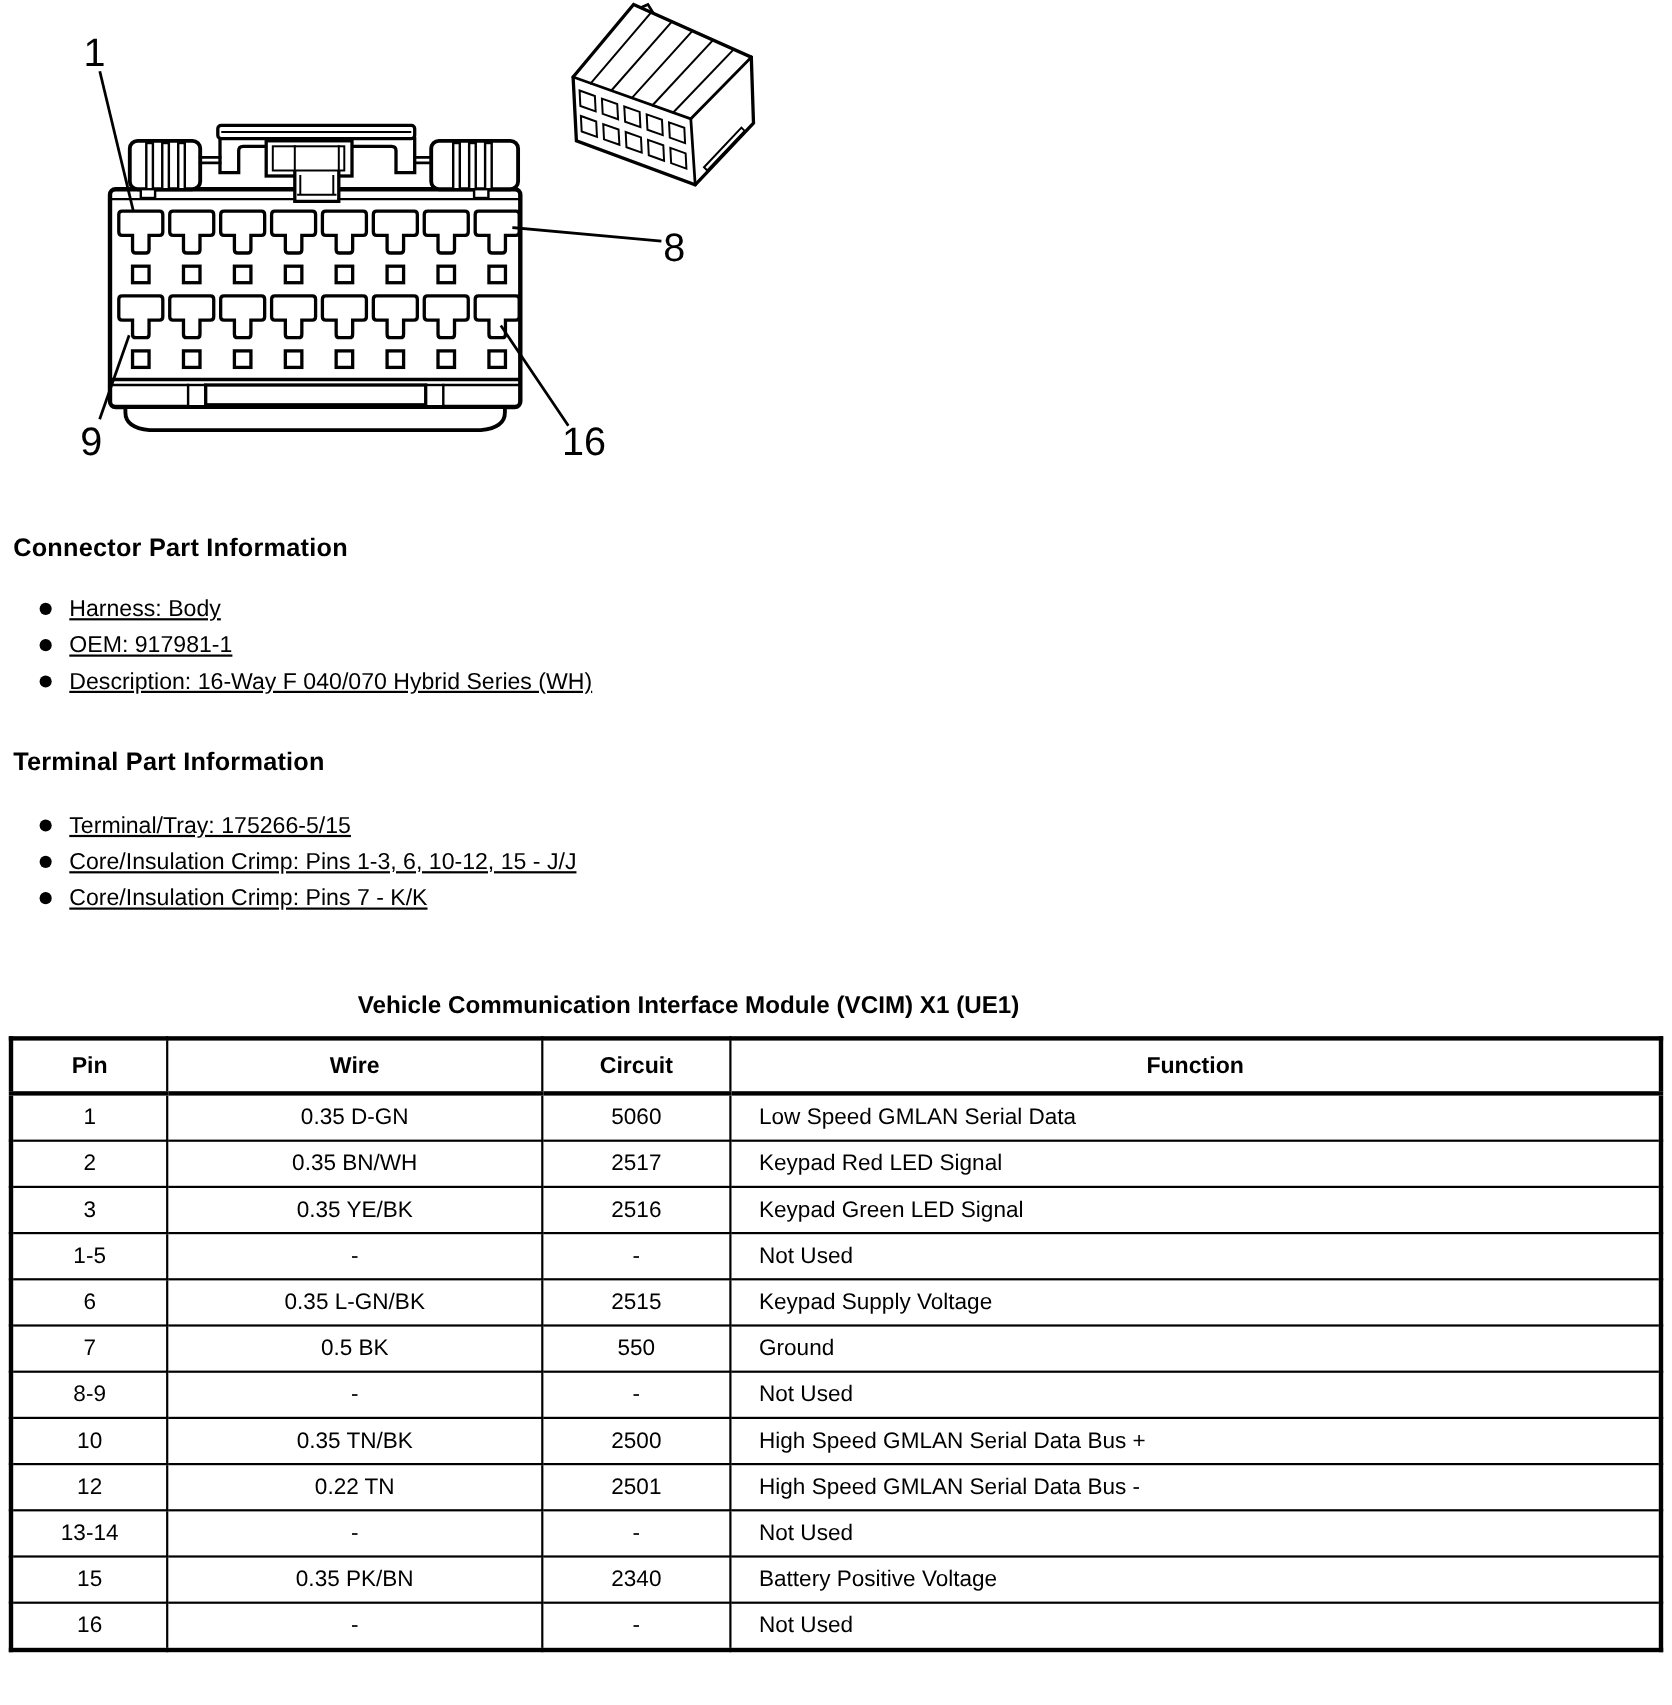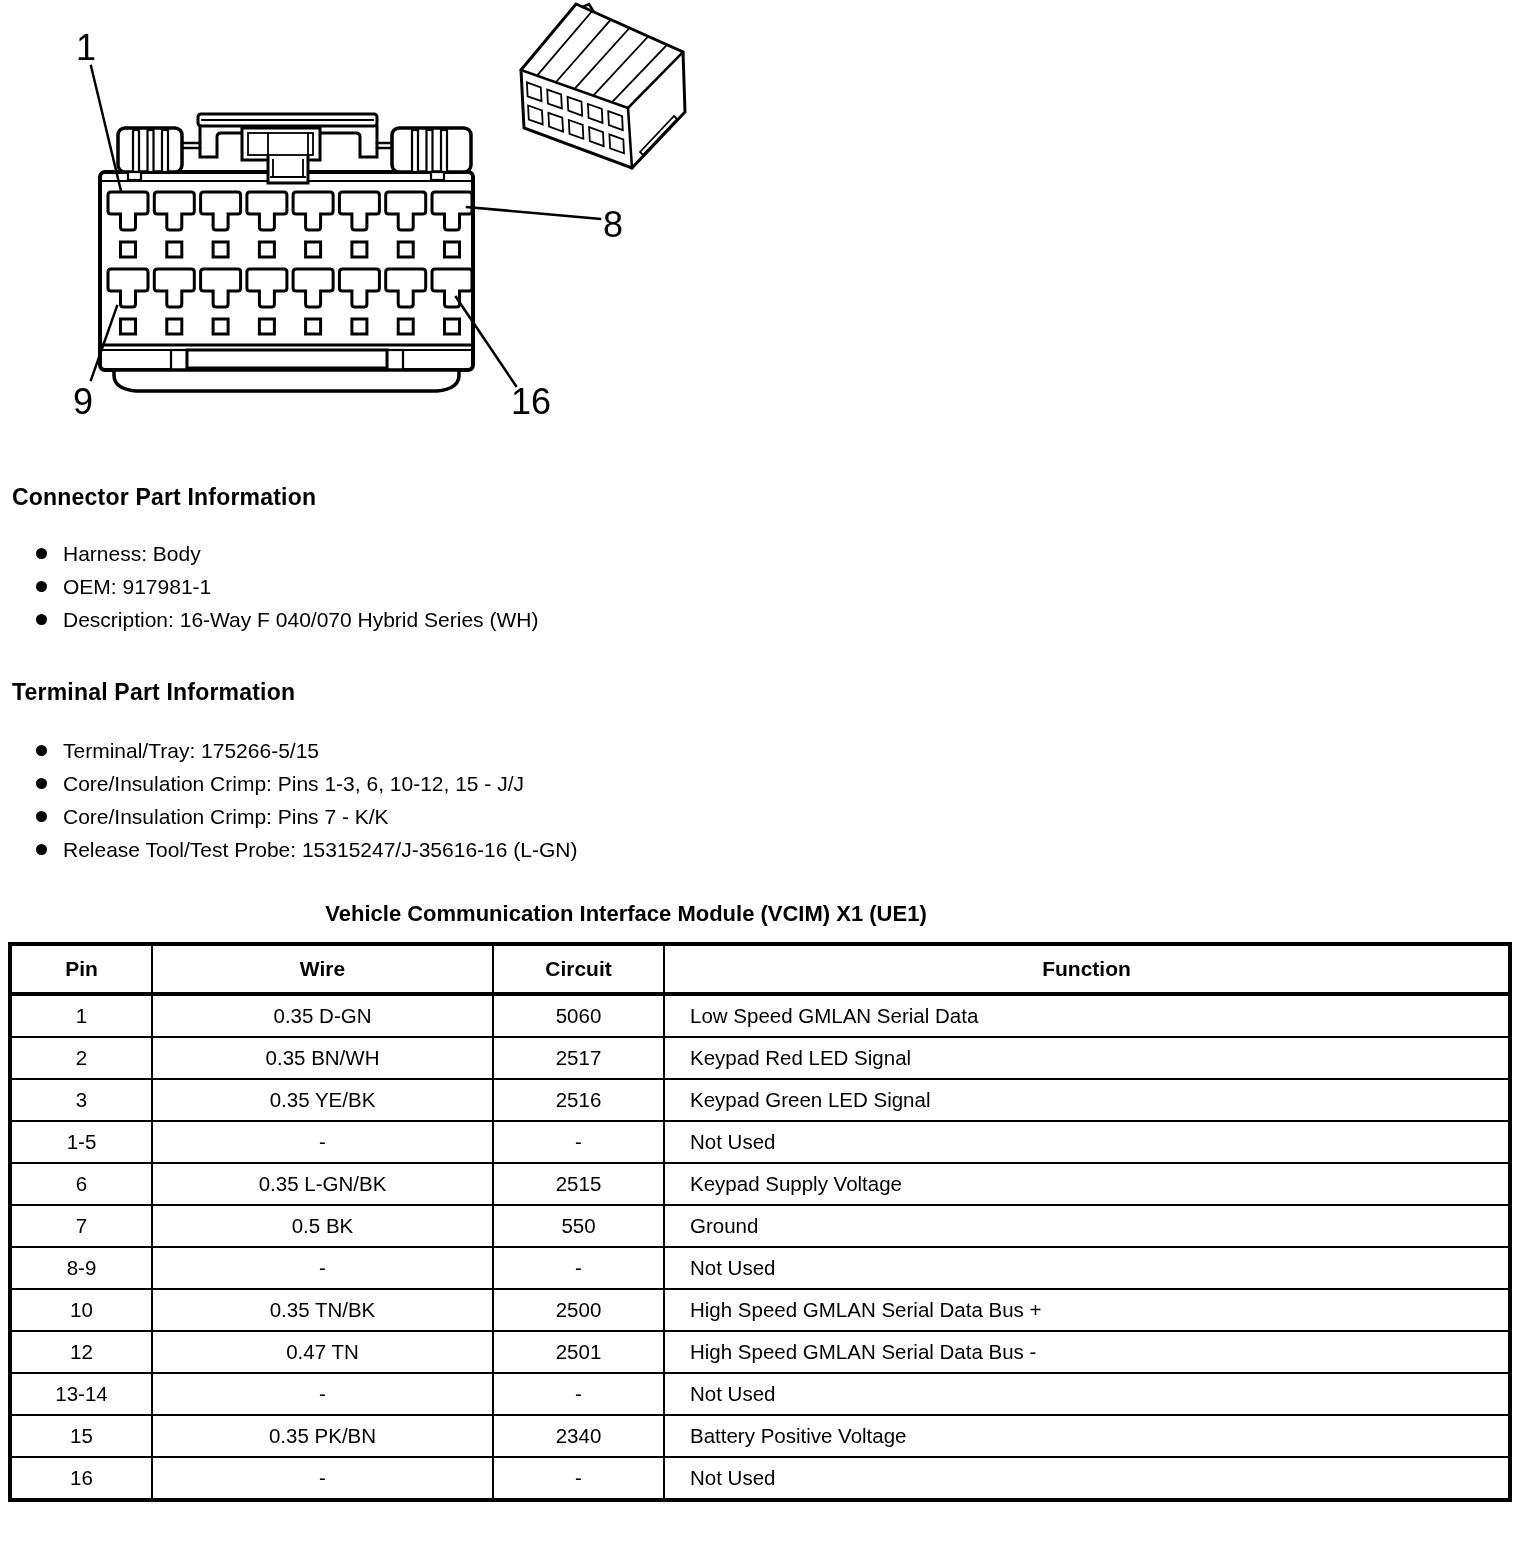--- a/index.html
+++ b/index.html
@@ -18,21 +18,21 @@
   .diagram .s3{stroke-width:3;}
   .diagram .s25{stroke-width:2.5;}
   .diagram .s22{stroke-width:2.2;}
   .diagram .s18{stroke-width:1.8;}
   .diagram text.lbl{font:36px "Liberation Sans",sans-serif;fill:#000;text-anchor:middle;}
 
   
   h2.sec{position:absolute;left:12px;margin:0;font-size:23px;font-weight:bold;letter-spacing:0.2px;}
   #connector-heading{top:484px;}
   #terminal-heading{top:679px;}
-  ul.bullets{position:absolute;left:36px;margin:0;padding:0;list-style:none;}
+  ul.bullets{position:absolute;left:36px;margin:0;padding:0;list-style:none;text-decoration:underline;}
   #connector-list{top:537px;}
   #terminal-list{top:734px;}
   ul.bullets li{display:flex;align-items:center;height:33px;font-size:21px;}
   ul.bullets .dot{width:11px;height:11px;border-radius:50%;background:#000;margin-right:16px;flex:0 0 auto;}
 
   
   .table-title{position:absolute;top:901px;left:0;width:1252px;text-align:center;
                font-size:22px;font-weight:bold;}
   table.pinout{position:absolute;left:8px;top:942px;width:1504px;
                border-collapse:collapse;table-layout:fixed;background:#fff;
@@ -195,24 +195,20 @@
         <span>Terminal/Tray: 175266-5/15</span>
       </li>
     <li>
         <span class="dot"></span>
         <span>Core/Insulation Crimp: Pins 1-3, 6, 10-12, 15 - J/J</span>
       </li>
     <li>
         <span class="dot"></span>
         <span>Core/Insulation Crimp: Pins 7 - K/K</span>
       </li>
-    <li>
-        <span class="dot"></span>
-        <span>Release Tool/Test Probe: 15315247/J-35616-16 (L-GN)</span>
-      </li>
   </ul>
 
   <div class="table-title">Vehicle Communication Interface Module (VCIM) X1 (UE1)</div>
 
   <table class="pinout">
     <colgroup>
       <col style="width:142px">
         <col style="width:341px">
         <col style="width:171px">
         <col>
@@ -278,21 +274,21 @@
     <tr>
       <td class="c-pin">10</td>
       <td class="c-wire">0.35 TN/BK</td>
       <td class="c-circuit">2500</td>
       <td class="c-function">High Speed GMLAN Serial Data Bus +</td>
     </tr>
 
 
     <tr>
       <td class="c-pin">12</td>
-      <td class="c-wire">0.47 TN</td>
+      <td class="c-wire">0.22 TN</td>
       <td class="c-circuit">2501</td>
       <td class="c-function">High Speed GMLAN Serial Data Bus -</td>
     </tr>
 
     <tr>
       <td class="c-pin">13-14</td>
       <td class="c-wire">-</td>
       <td class="c-circuit">-</td>
       <td class="c-function">Not Used</td>
     </tr>

